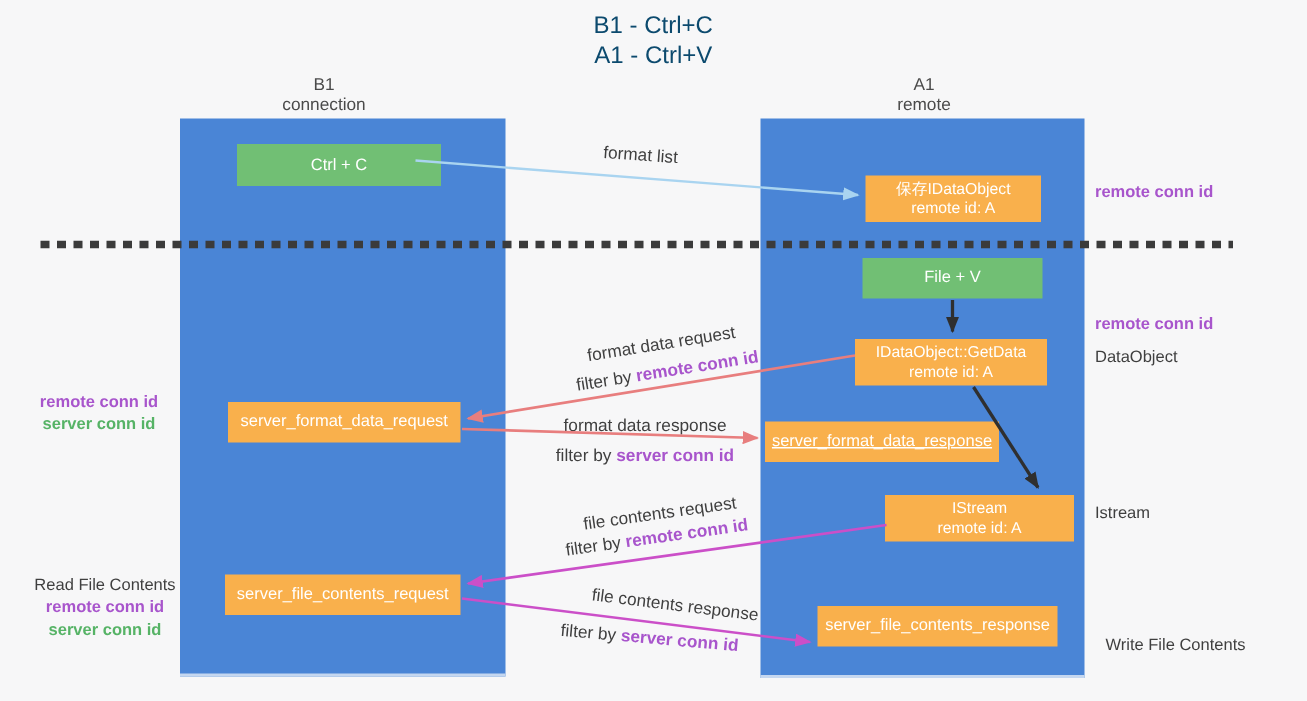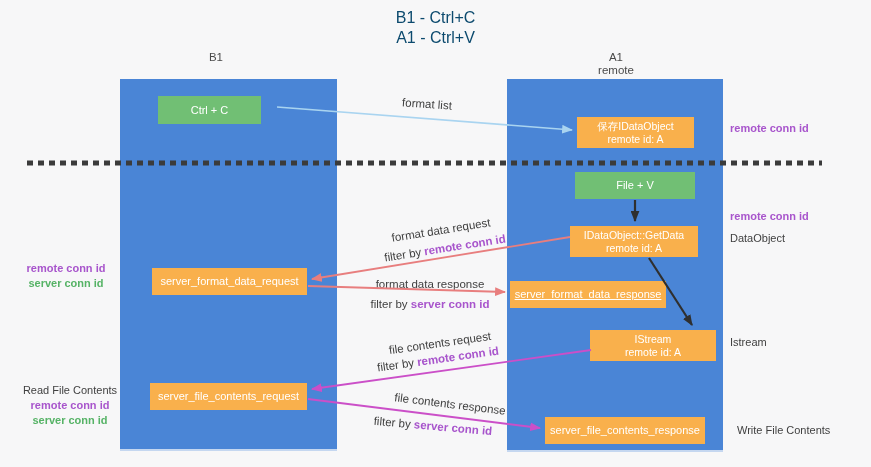--- a/index.html
+++ b/index.html
@@ -46,30 +46,31 @@
 
 <div class="canvas">
 
   <div class="title">
     <div>B1 - Ctrl+C</div>
     <div>A1 - Ctrl+V</div>
   </div>
 
   <div class="col-header" style="left:146px; top:51px; width:140px;">
     <div>B1</div>
+    <div>connection</div>
   </div>
   <div class="col-header" style="left:546px; top:51px; width:140px;">
     <div>A1</div>
     <div>remote</div>
   </div>
 
   <div class="column" style="left:120px; top:79px; width:217px; height:372px;"></div>
   <div class="column" style="left:507px; top:79px; width:216px; height:373px;"></div>
 
-  <div class="node green" style="left:158px; top:96px; width:103px; height:28px;">
+  <div class="node green" style="left:158px; top:96px; width:136px; height:28px;">
     <span class="l1">Ctrl + C</span>
   </div>
 
   <div class="node orange" style="left:577px; top:117px; width:117px; height:31px;">
     <span class="l2">保存IDataObject</span>
     <span class="l2">remote id: A</span>
   </div>
 
   <div class="node green" style="left:575px; top:172px; width:120px; height:27px;">
     <span class="l1">File + V</span>
@@ -90,21 +91,21 @@
 
   <div class="node orange" style="left:590px; top:330px; width:126px; height:31px;">
     <span class="l2">IStream</span>
     <span class="l2">remote id: A</span>
   </div>
 
   <div class="node orange" style="left:150px; top:383px; width:157px; height:27px;">
     <span class="l1">server_file_contents_request</span>
   </div>
 
-  <div class="node orange" style="left:545px; top:417px; width:160px; height:27px;">
+  <div class="node orange" style="left:545px; top:404px; width:160px; height:27px;">
     <span class="l1">server_file_contents_response</span>
   </div>
 
   <div class="side-label t-purple" style="left:730px; top:122px;">remote conn id</div>
   <div class="side-label t-purple" style="left:730px; top:210px;">remote conn id</div>
   <div class="side-label t-dark" style="left:730px; top:232px;">DataObject</div>
   <div class="side-label t-dark" style="left:730px; top:336px;">Istream</div>
   <div class="side-label t-dark" style="left:737px; top:424px;">Write File Contents</div>
 
   <div class="left-block" style="left:24px; top:261px; width:84px;">

